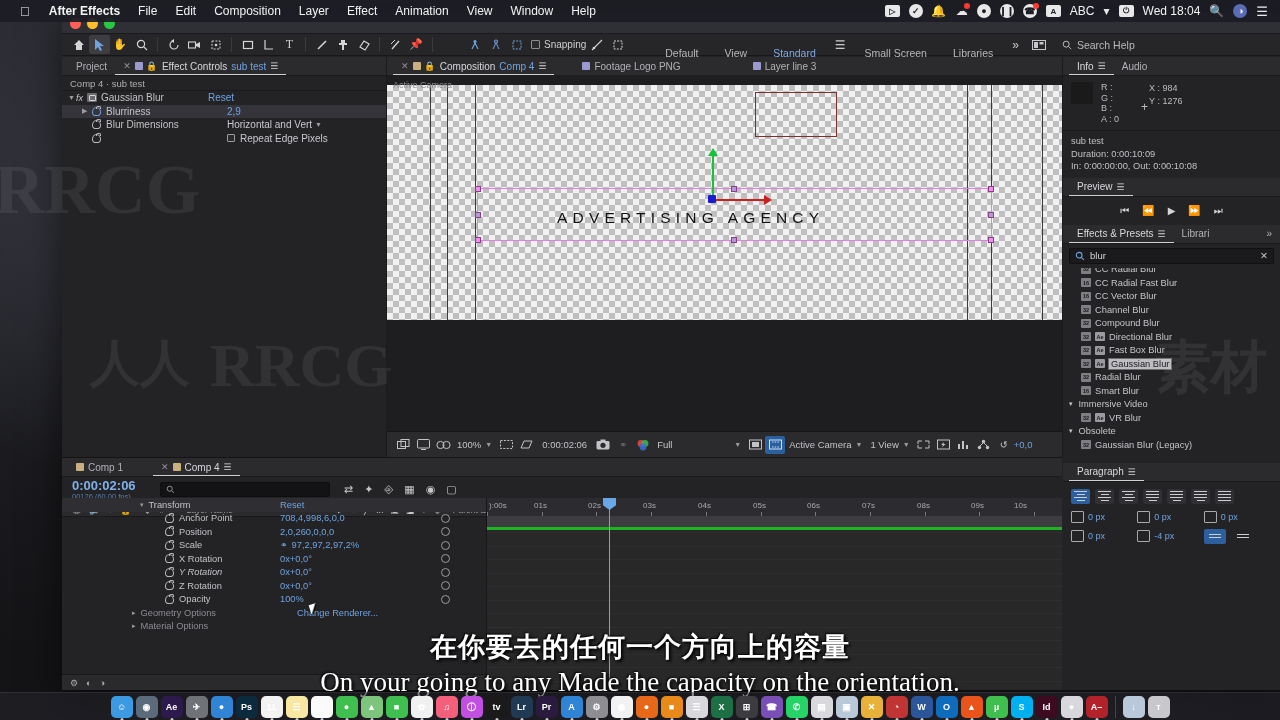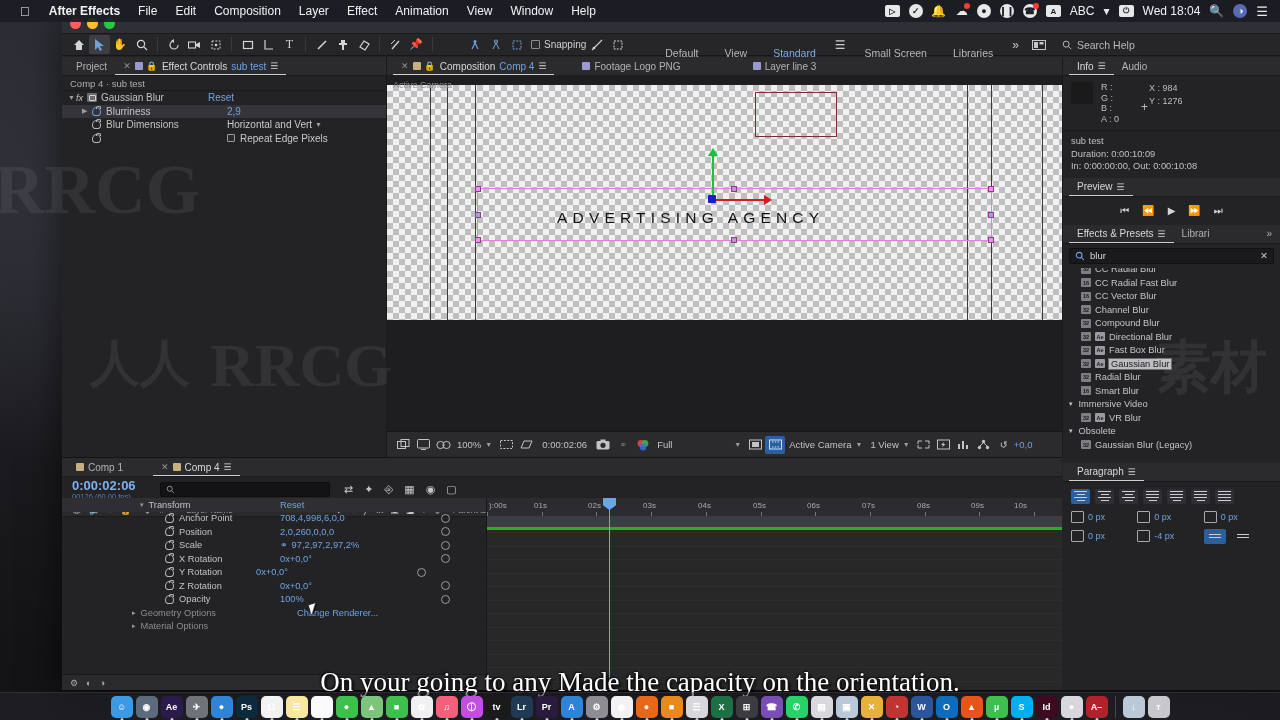--- a/index.html
+++ b/index.html
@@ -958,21 +958,21 @@
                   <span style="display: inline-block; width: 98px;"></span>
                   <span class="stopwatch"></span>
                   <span>X Rotation</span>
                 </span>
                 <span class="prop-val" style="display: flex; align-items: center; gap: 4px; width: 135px;">
                   <span>0x+0,0°</span>
                 </span>
                 <span class="kf-ico" style="width: 9px; height: 9px; border: 1.2px solid rgb(155, 155, 160); border-radius: 50%; margin-left: 26px;"></span>
               </div>
               <div class="tl-row">
-                <span class="prop-name" style="width: 194px;">
+                <span class="prop-name" style="width: 218px; font-style: italic;">
                   <span style="display: inline-block; width: 98px;"></span>
                   <span class="stopwatch"></span>
                   <span>Y Rotation</span>
                 </span>
                 <span class="prop-val" style="display: flex; align-items: center; gap: 4px; width: 135px;">
                   <span>0x+0,0°</span>
                 </span>
                 <span class="kf-ico" style="width: 9px; height: 9px; border: 1.2px solid rgb(155, 155, 160); border-radius: 50%; margin-left: 26px;"></span>
               </div>
               <div class="tl-row">
@@ -1074,20 +1074,21 @@
   </div>
 
   <div class="wm" style="left:-6px;top:150px;font-size:70px;">RRCG</div>
   <div class="wm" style="left:210px;top:330px;font-size:62px;">RRCG</div>
   <div class="wm" style="left:1155px;top:330px;font-size:56px;">素材</div>
   <div class="wm" style="left:90px;top:330px;font-size:50px;">人人</div>
 
   <div class="cursor-ptr"></div>
 
   <div class="subs">
+    <div class="sub-cn">在你要去的任何一个方向上的容量</div>
     <div class="sub-en">On your going to any Made the capacity on the orientation.</div>
   </div>
 
   <div class="dock" id="dock">
       <div class="dk run" style="background: rgb(59, 154, 225);">☺</div>
       <div class="dk run" style="background: rgb(91, 107, 124);">◉</div>
       <div class="dk run" style="background: rgb(45, 26, 77);">Ae</div>
       <div class="dk run" style="background: rgb(111, 115, 120);">✈</div>
       <div class="dk run" style="background: rgb(47, 132, 214);">●</div>
       <div class="dk run" style="background: rgb(11, 42, 61);">Ps</div>

